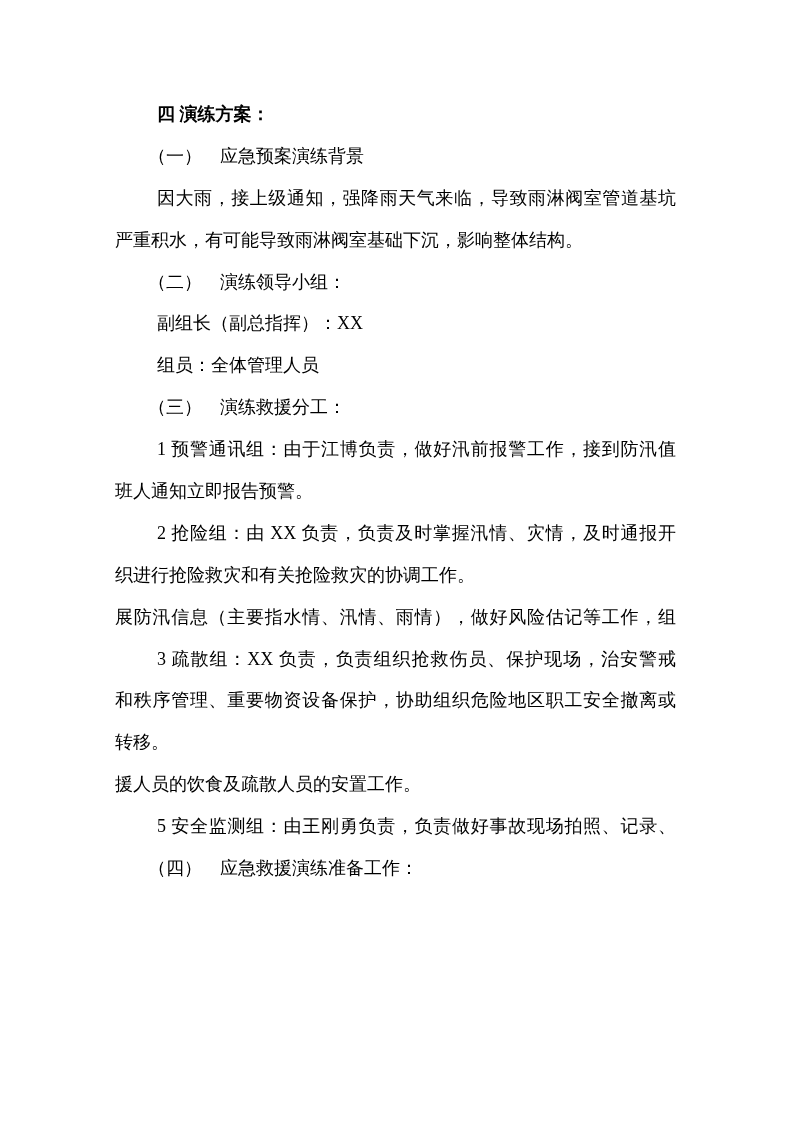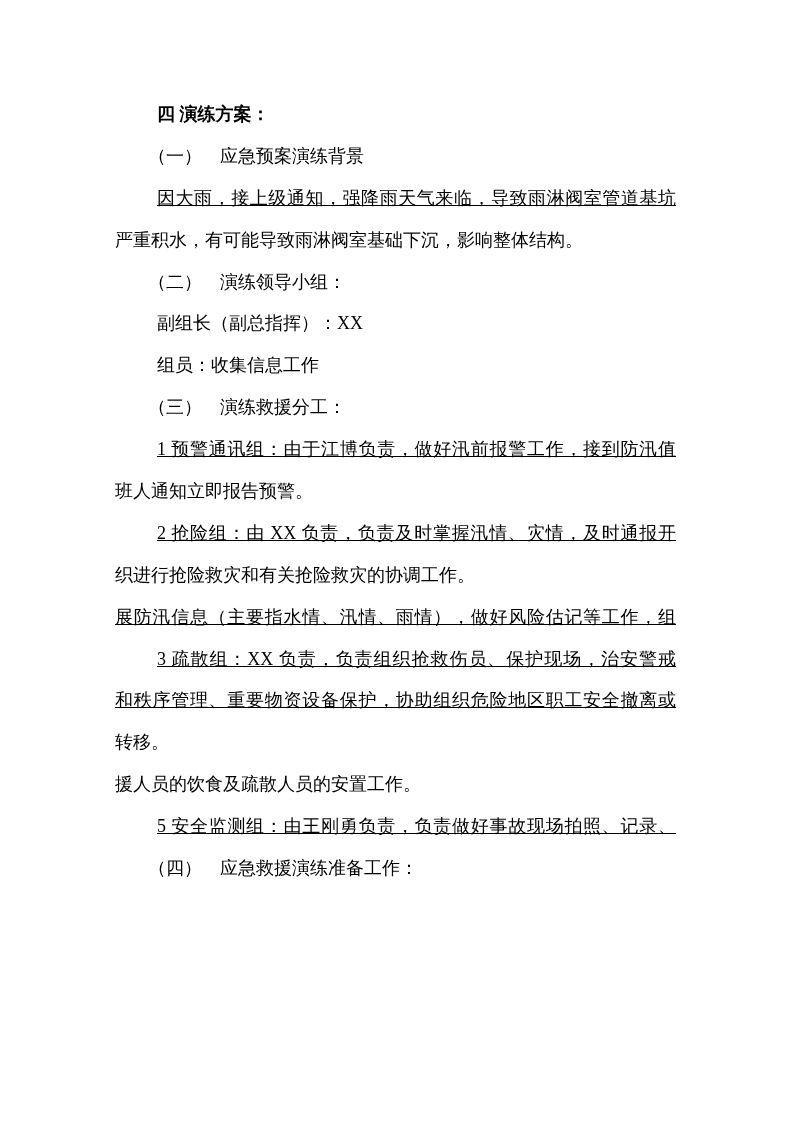--- a/index.html
+++ b/index.html
@@ -33,35 +33,34 @@
   
   .t { font-weight: 700; }
   
   .i2 { text-indent: 42px; }
   
   .ih { text-indent: 33px; }
   
   .j {
     text-align: justify;
     text-align-last: justify;
-    text-decoration: underline;
   }
 </style>
 </head>
 <body>
 
 <div class="page">
   <div class="content">
     <p class="line t i2">四 演练方案：</p>
     <p class="line ih">（一）　应急预案演练背景</p>
     <p class="line i2 j">因大雨，接上级通知，强降雨天气来临，导致雨淋阀室管道基坑</p>
     <p class="line">严重积水，有可能导致雨淋阀室基础下沉，影响整体结构。</p>
     <p class="line ih">（二）　演练领导小组：</p>
     <p class="line i2">副组长（副总指挥）：XX</p>
-    <p class="line i2">组员：收集信息工作</p>
+    <p class="line i2">组员：全体管理人员</p>
     <p class="line ih">（三）　演练救援分工：</p>
     <p class="line i2 j">1 预警通讯组：由于江博负责，做好汛前报警工作，接到防汛值</p>
     <p class="line">班人通知立即报告预警。</p>
     <p class="line i2 j">2 抢险组：由 XX 负责，负责及时掌握汛情、灾情，及时通报开</p>
     <p class="line">织进行抢险救灾和有关抢险救灾的协调工作。</p>
     <p class="line j">展防汛信息（主要指水情、汛情、雨情），做好风险估记等工作，组</p>
     <p class="line i2 j">3 疏散组：XX 负责，负责组织抢救伤员、保护现场，治安警戒</p>
     <p class="line j">和秩序管理、重要物资设备保护，协助组织危险地区职工安全撤离或</p>
     <p class="line">转移。</p>
     <p class="line">援人员的饮食及疏散人员的安置工作。</p>

